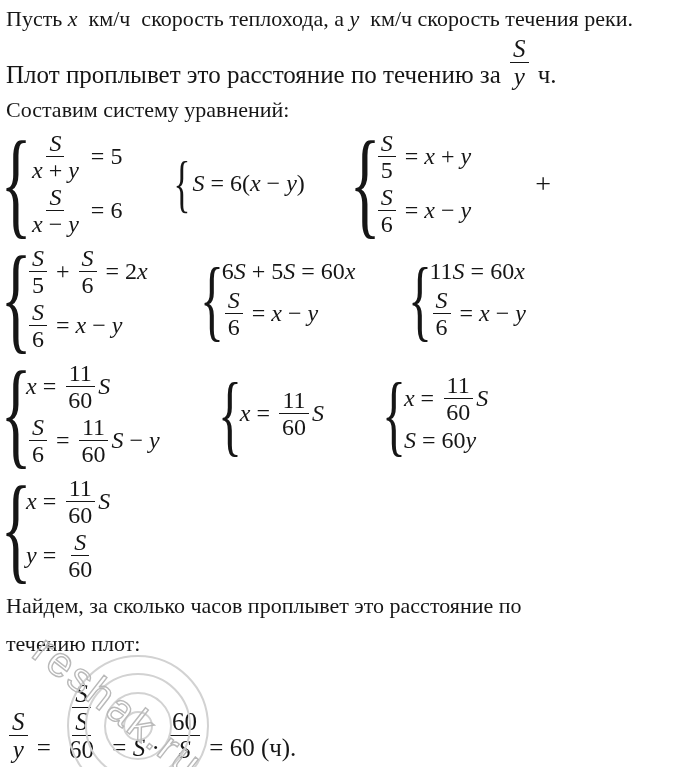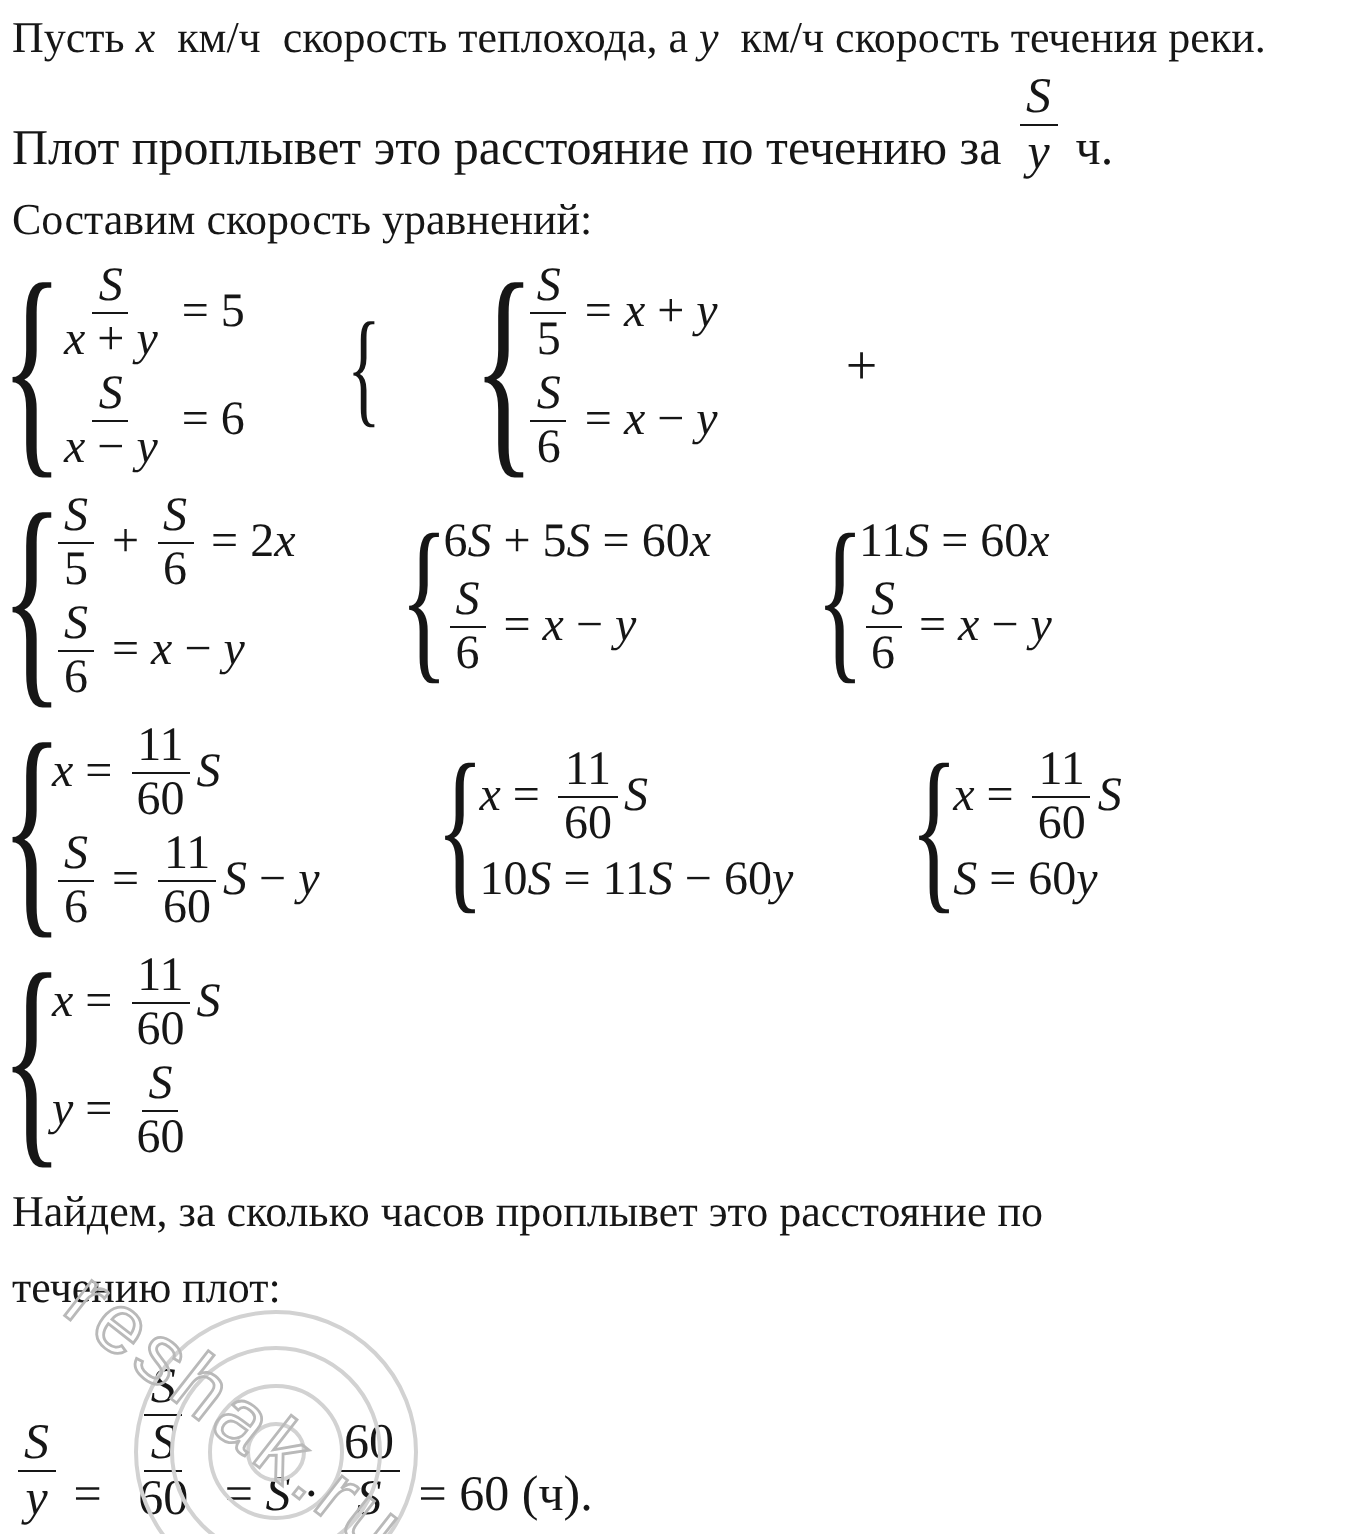--- a/index.html
+++ b/index.html
@@ -62,21 +62,21 @@
 
   <div class="mline" id="intro2">
       <span class="mrun">Плот проплывет это расстояние по течению за </span>
       <span class="frac">
         <span class="num"><span class="mrun"><i>S</i></span></span>
         <span class="den"><span class="mrun"><i>y</i></span></span>
       </span>
       <span class="mrun"> ч.</span>
     </div>
 
-  <p class="tline" id="intro3">Составим скорость уравнений:</p>
+  <p class="tline" id="intro3">Составим систему уравнений:</p>
 
   <div id="systems-grid">
       <div class="srow srow-0">
         <span class="system">
           <span class="brace">
             <span class="brace-g" style="font-size: 118px;">{</span>
           </span>
           <span class="eqs">
             <span class="eqrow">
               <span class="frac">
@@ -92,20 +92,23 @@
               </span>
               <span class="mrun"> = 6</span>
             </span>
           </span>
         </span>
         <span class="system">
           <span class="brace">
             <span class="brace-g" style="font-size: 64px;">{</span>
           </span>
           <span class="eqs">
+            <span class="eqrow">
+              <span class="mrun"><i>S</i> = 6(<i>x</i> − <i>y</i>)</span>
+            </span>
           </span>
         </span>
         <span class="system">
           <span class="brace">
             <span class="brace-g" style="font-size: 118px;">{</span>
           </span>
           <span class="eqs">
             <span class="eqrow">
               <span class="frac">
                 <span class="num"><span class="mrun"><i>S</i></span></span>
@@ -219,23 +222,20 @@
             <span class="brace-g" style="font-size: 91px;">{</span>
           </span>
           <span class="eqs">
             <span class="eqrow">
               <span class="mrun"><i>x</i> = </span>
               <span class="frac">
                 <span class="num"><span class="mrun">11</span></span>
                 <span class="den"><span class="mrun">60</span></span>
               </span>
               <span class="mrun"><i>S</i></span>
-            </span>
-            <span class="eqrow">
-              <span class="mrun">10<i>S</i> = 11<i>S</i> − 60<i>y</i></span>
             </span>
           </span>
         </span>
         <span class="system">
           <span class="brace">
             <span class="brace-g" style="font-size: 91px;">{</span>
           </span>
           <span class="eqs">
             <span class="eqrow">
               <span class="mrun"><i>x</i> = </span>

